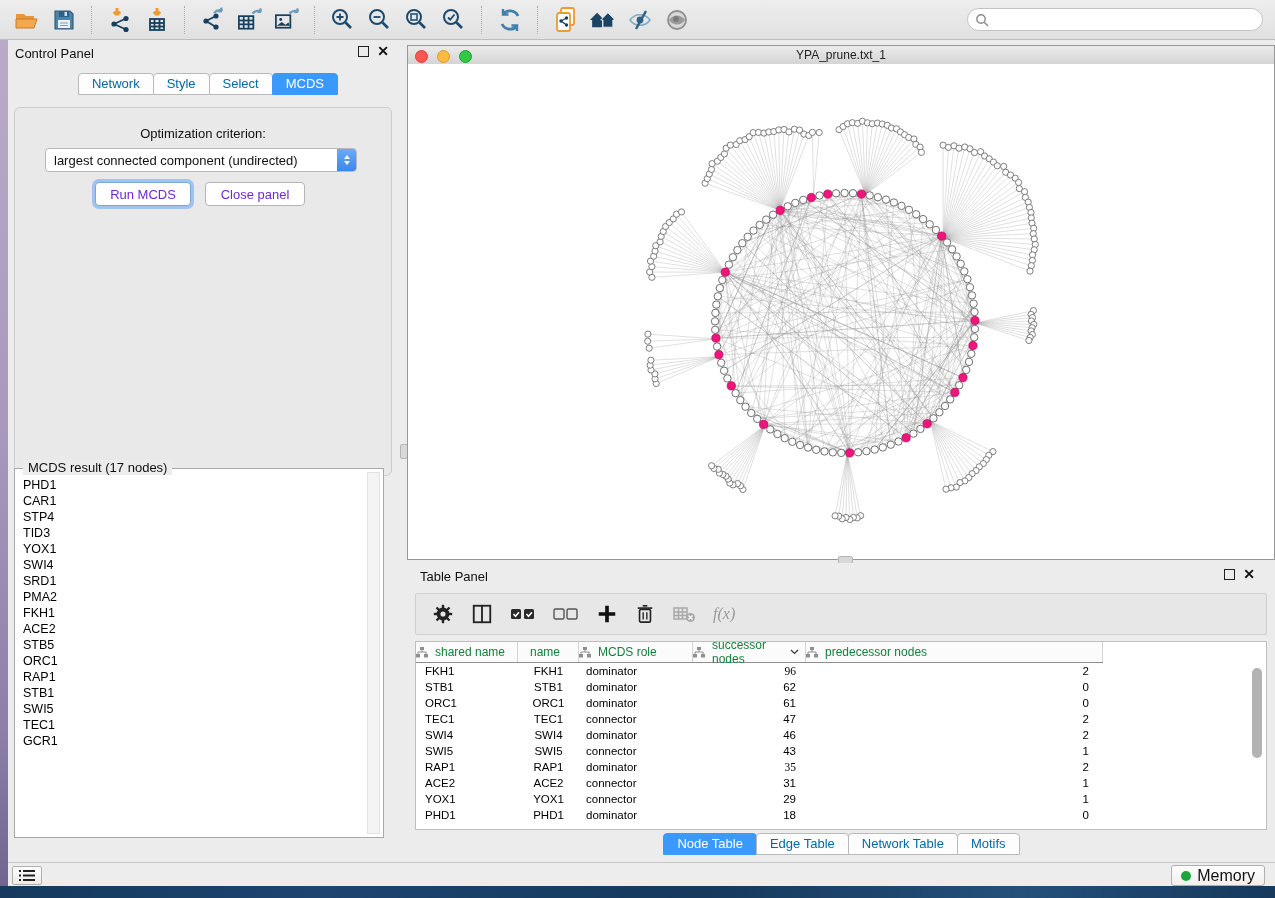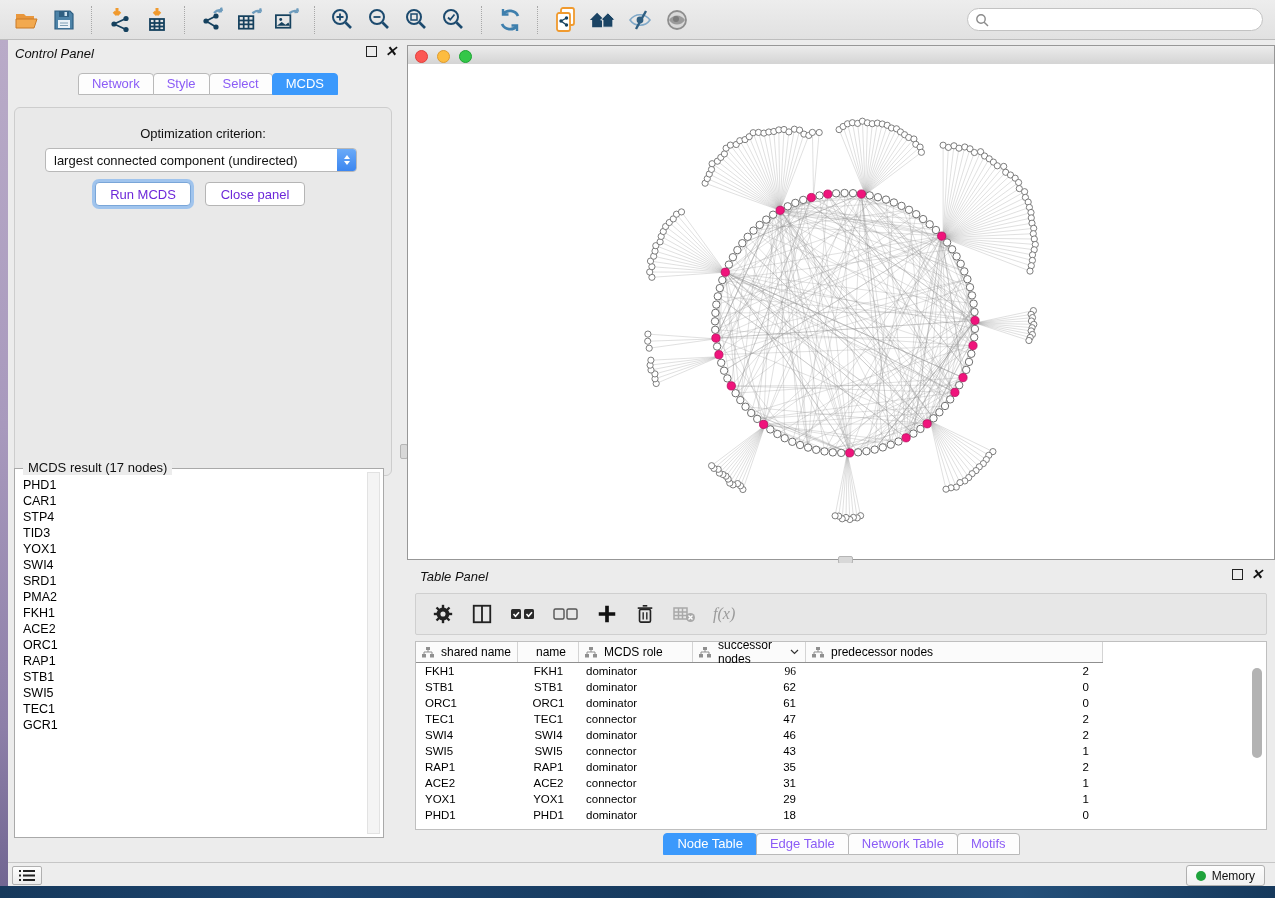--- a/index.html
+++ b/index.html
@@ -14,27 +14,27 @@
   .toolbar{position:absolute;left:0;top:0;width:1275px;height:40px;box-sizing:border-box;
     background:linear-gradient(#ededed,#e1e1e1);border-bottom:1px solid #bdbdbd;
     display:flex;align-items:center;padding:0 8px;}
   .tbtn{width:27px;height:28px;display:flex;align-items:center;justify-content:center;margin:0 5px;cursor:pointer;}
   .tsep{width:0;border-left:1px dotted #a8a8a8;height:28px;margin:0 9px;}
   .search-box{margin-left:auto;margin-right:4px;width:296px;height:23px;border:1px solid #c2c2c2;
     border-radius:12px;background:#fff;display:flex;align-items:center;padding-left:7px;box-sizing:border-box;}
   .search-box input{border:none;outline:none;flex:1;font-size:12px;background:transparent;height:18px;}
   
   .control-panel{position:absolute;left:8px;top:40px;width:399px;height:822px;background:#ececec;}
-  .panel-titlebar{position:absolute;left:0;top:0;right:0;height:26px;font-style:italic;}
+  .panel-titlebar{position:absolute;left:0;top:0;right:8px;height:26px;}
   .panel-title{position:absolute;left:7px;top:6px;font-size:13px;color:#111;}
   .panel-ctrls{position:absolute;right:10px;top:6px;display:flex;gap:8px;align-items:center;}
   .float-glyph{width:9px;height:9px;border:1.5px solid #222;display:inline-block;cursor:pointer;}
   .close-glyph{font-size:14px;font-weight:bold;color:#111;line-height:11px;cursor:pointer;}
   .cp-tabs{position:absolute;left:0;top:33px;width:100%;display:flex;justify-content:center;}
-  .tab{height:20px;padding:0 13px;border:1px solid #b9b9b9;background:#fdfdfd;color:#8b5cf6;
+  .tab{height:20px;padding:0 13px;border:1px solid #b9b9b9;background:#fdfdfd;color:#0369a1;
     border-radius:4px 4px 0 0;font-size:13px;line-height:20px;margin-right:-1px;cursor:pointer;}
   .tab.active{background:#3b99fc;color:#fff;border-color:#3b99fc;}
   .cp-inner{position:absolute;left:6px;top:67px;width:378px;height:369px;background:#e9e9e9;
     border:1px solid #cdcdcd;border-radius:6px;box-sizing:border-box;}
   .opt-label{position:absolute;left:0;right:0;top:18px;text-align:center;font-size:13px;color:#111;}
   .dropdown{position:absolute;left:30px;top:40px;width:312px;height:24px;background:#fff;
     border:1px solid #b8b8b8;border-radius:4px;box-sizing:border-box;display:flex;align-items:center;cursor:pointer;}
   .dropdown-text{flex:1;font-size:13px;padding-left:8px;color:#111;white-space:nowrap;}
   .dropdown-stepper{width:19px;height:100%;border-radius:0 3px 3px 0;
     background:linear-gradient(#6aaaf8,#3c86f0);display:flex;flex-direction:column;align-items:center;justify-content:center;gap:2px;}
@@ -64,33 +64,33 @@
   .grip-h{position:absolute;left:838px;top:556px;width:13px;height:6px;background:#d8d8d8;border:1px solid #b5b5b5;border-radius:2px;cursor:row-resize;}
   .grip-v{position:absolute;left:400px;top:444px;width:6px;height:13px;background:#d8d8d8;border:1px solid #b5b5b5;border-radius:2px;cursor:col-resize;}
   
   .table-panel{position:absolute;left:407px;top:563px;width:868px;height:299px;background:#ececec;}
   .tp-toolbar{position:absolute;left:8px;top:30px;width:852px;height:42px;background:#e7e7e7;
     border:1px solid #cfcfcf;border-radius:2px;box-sizing:border-box;display:flex;align-items:center;gap:17px;padding-left:16px;}
   .tp-icon{display:flex;align-items:center;justify-content:center;cursor:pointer;text-align:right;}
   .fx-label{font-family:"Liberation Serif",serif;font-style:italic;font-size:16px;color:#9a9a9a;}
   .tbl{position:absolute;left:8px;top:78px;width:852px;height:189px;background:#fff;border:1px solid #bfbfbf;box-sizing:border-box;overflow:hidden;}
   .tbl-header{position:absolute;left:0;top:0;height:20px;display:flex;border-bottom:1px solid #8f8f8f;background:#fbfbfb;}
-  .th{display:flex;align-items:center;gap:7px;padding-left:6px;box-sizing:border-box;border-right:1px solid #d4d4d4;font-size:12px;color:#000000;cursor:pointer;}
+  .th{display:flex;align-items:center;gap:7px;box-sizing:border-box;border-right:1px solid #d4d4d4;font-size:12px;color:#15803d;cursor:pointer;}
   .tbl-body{position:absolute;left:0;top:21px;right:16px;bottom:0;}
   .tr{display:flex;height:16px;align-items:center;}
   .td{font-size:11.5px;color:#000;box-sizing:border-box;white-space:nowrap;overflow:hidden;}
   .tbl-scroll{position:absolute;right:3px;top:23px;bottom:4px;width:12px;}
   .tbl-thumb{position:absolute;left:1px;top:3px;width:10px;height:90px;background:#b3b3b3;border-radius:5px;cursor:pointer;}
   .tp-tabs{position:absolute;left:0;right:0;top:270px;display:flex;justify-content:center;}
   
   .status-bar{position:absolute;left:8px;top:862px;width:1267px;height:24px;background:#ededed;border-top:1px solid #c6c6c6;box-sizing:border-box;}
   .hamburger-btn{position:absolute;left:4px;top:3px;width:28px;height:17px;background:linear-gradient(#fdfdfd,#ececec);
     border:1px solid #b0b0b0;border-radius:2px;display:flex;align-items:center;justify-content:center;cursor:pointer;}
   .memory-btn{position:absolute;right:10px;top:2px;height:19px;background:linear-gradient(#fdfdfd,#f0f0f0);
-    border:1px solid #b0b0b0;border-radius:3px;display:flex;align-items:center;gap:6px;padding:0 9px;font-size:12px;color:#111;cursor:pointer;}
+    border:1px solid #b0b0b0;border-radius:3px;display:flex;align-items:center;gap:6px;padding:0 9px;font-size:16px;color:#111;cursor:pointer;}
   .mem-dot{width:10px;height:10px;border-radius:50%;}
 </style>
 </head>
 <body>
 
 <div class="wall-left"></div>
 <div class="wall-bottom"></div>
 
 <div class="toolbar">
   <div class="tbtn">
@@ -273,40 +273,42 @@
         <div class="result-item">PHD1</div>
         <div class="result-item">CAR1</div>
         <div class="result-item">STP4</div>
         <div class="result-item">TID3</div>
         <div class="result-item">YOX1</div>
         <div class="result-item">SWI4</div>
         <div class="result-item">SRD1</div>
         <div class="result-item">PMA2</div>
         <div class="result-item">FKH1</div>
         <div class="result-item">ACE2</div>
+        <div class="result-item">STB5</div>
         <div class="result-item">ORC1</div>
         <div class="result-item">RAP1</div>
         <div class="result-item">STB1</div>
         <div class="result-item">SWI5</div>
         <div class="result-item">TEC1</div>
         <div class="result-item">GCR1</div>
       </div>
     <div class="result-scroll"></div>
   </div>
 </div>
 
 <div class="grip-v"></div>
 
 <div class="net-window">
   <div class="net-titlebar">
     <span class="traffic">
       <span class="light red"></span>
       <span class="light yellow"></span>
       <span class="light green"></span>
     </span>
+    <div class="net-title">YPA_prune.txt_1</div>
   </div>
   <div class="net-canvas">
     <svg id="net-svg" width="866" height="495" viewBox="0 0 866 495">
         <g stroke="#8f8f8f" stroke-width="0.6" stroke-opacity="0.45">
           <line x1="317.33436905118276" y1="208.20495329639436" x2="554.9580349091943" y2="313.64340765692856"></line>
           <line x1="317.33436905118276" y1="208.20495329639436" x2="546.910278460989" y2="328.4242802528614"></line>
           <line x1="317.33436905118276" y1="208.20495329639436" x2="505.39289150347355" y2="369.5550197494175"></line>
           <line x1="317.33436905118276" y1="208.20495329639436" x2="512.4056660746475" y2="364.8961072175874"></line>
           <line x1="317.33436905118276" y1="208.20495329639436" x2="327.5669666172358" y2="329.17414911950704"></line>
           <line x1="317.33436905118276" y1="208.20495329639436" x2="542.1859564572512" y2="335.39315783611283"></line>
@@ -1173,21 +1175,21 @@
           <div class="td" style="width: 102px; padding-left: 9px; text-align: left;">SWI5</div>
           <div class="td" style="width: 61px; text-align: center;">SWI5</div>
           <div class="td" style="width: 114px; padding-left: 7px; text-align: left;">connector</div>
           <div class="td" style="width: 113px; padding-right: 10px; text-align: right;">43</div>
           <div class="td" style="width: 297px; padding-right: 14px; text-align: right;">1</div>
         </div>
         <div class="tr">
           <div class="td" style="width: 102px; padding-left: 9px; text-align: left;">RAP1</div>
           <div class="td" style="width: 61px; text-align: center;">RAP1</div>
           <div class="td" style="width: 114px; padding-left: 7px; text-align: left;">dominator</div>
-          <div class="td" style="width: 113px; padding-right: 10px; text-align: right;">35</div>
+          <div class="td" style="width: 113px; padding-right: 10px; text-align: right; font-family: Liberation Serif, serif;">35</div>
           <div class="td" style="width: 297px; padding-right: 14px; text-align: right;">2</div>
         </div>
         <div class="tr">
           <div class="td" style="width: 102px; padding-left: 9px; text-align: left;">ACE2</div>
           <div class="td" style="width: 61px; text-align: center;">ACE2</div>
           <div class="td" style="width: 114px; padding-left: 7px; text-align: left;">connector</div>
           <div class="td" style="width: 113px; padding-right: 10px; text-align: right;">31</div>
           <div class="td" style="width: 297px; padding-right: 14px; text-align: right;">1</div>
         </div>
         <div class="tr">

